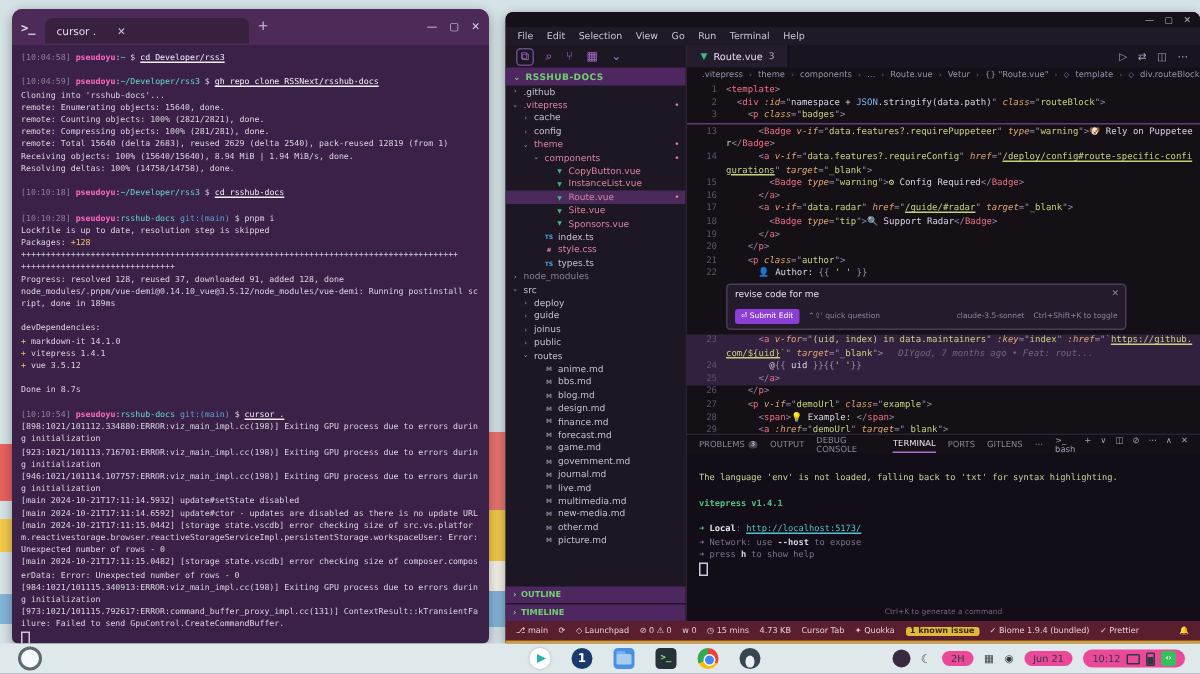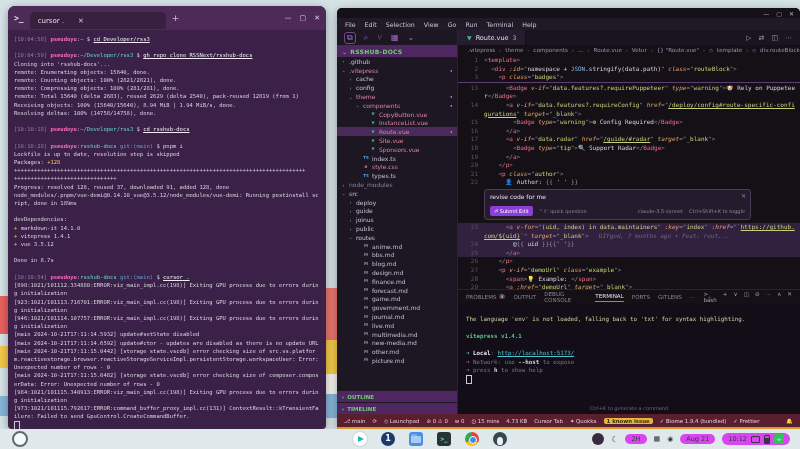--- a/index.html
+++ b/index.html
@@ -95,21 +95,21 @@
   .app.one-password{background:#1a3a6b;color:#fff;font:700 8px/14px "DejaVu Sans",sans-serif;text-align:center;}
   .app.files{background:#4a90e2;border-radius:3px;}
   .app.files:before{content:"";position:absolute;left:2px;top:2px;width:6px;height:3px;background:#74aef0;border-radius:1px;}
   .app.files:after{content:"";position:absolute;left:2px;top:4px;width:10px;height:7px;background:#a8cdf5;border-radius:1px;}
   .app.terminal{background:#263238;border-radius:3px;color:#7ee87e;font:700 6px/14px "DejaVu Sans Mono",monospace;text-align:center;}
   .app.chrome{background:conic-gradient(#ea4335 0 120deg,#fbbc05 120deg 240deg,#34a853 240deg 360deg);}
   .app.chrome:after{content:"";position:absolute;left:4px;top:4px;width:6px;height:6px;background:#4285f4;border:1px solid #fff;border-radius:50%;}
   .app.penguin{background:#37474f;}
   .app.penguin:after{content:"";position:absolute;left:4px;top:5px;width:6px;height:8px;background:#eceff1;border-radius:50% 50% 45% 45%;}
   #tray{margin-left:auto;display:flex;align-items:center;gap:7px;padding-right:10px;color:#2e3a40;font-size:7px;}
-  #tray .pill{background:#d946ef;border-radius:8px;padding:1px 6px;font-size:6.5px;display:flex;gap:4px;align-items:center;}
+  #tray .pill{background:#ec4899;border-radius:8px;padding:1px 6px;font-size:6.5px;display:flex;gap:4px;align-items:center;}
   #avatar{width:12px;height:12px;border-radius:50%;background:#3a2a3f;position:relative;}
   .tray-moon{font-size:8px;}
   .mini-monitor{width:7px;height:5px;border:1px solid #2e3a40;border-radius:1px;}
   .mini-batt{width:4px;height:7px;border:1px solid #2e3a40;border-radius:1px;background:linear-gradient(to top,#2e3a40 70%,transparent 70%);}
   .vsbadge{width:10px;height:10px;background:#35c05e;color:#fff;border-radius:2px;font:700 5px/10px "DejaVu Sans",sans-serif;text-align:center;}
 </style>
 </head>
 <body>
 
 <div id="desktop">
@@ -551,21 +551,21 @@
         <div class="app terminal">&gt;_</div>
         <div class="app chrome"></div>
         <div class="app penguin"></div>
       </div>
     <div id="tray">
       <div id="avatar"></div>
       <span class="tray-moon">☾</span>
       <span class="pill">2H</span>
       <span>▦</span>
       <span>◉</span>
-      <span class="pill">Aug 21</span>
+      <span class="pill">Jun 21</span>
       <span class="pill">
         <span>10:12</span>
         <span class="mini-monitor"></span>
         <span class="mini-batt"></span>
         <span class="vsbadge">‹›</span>
       </span>
     </div>
   </div>
 </div>
 

